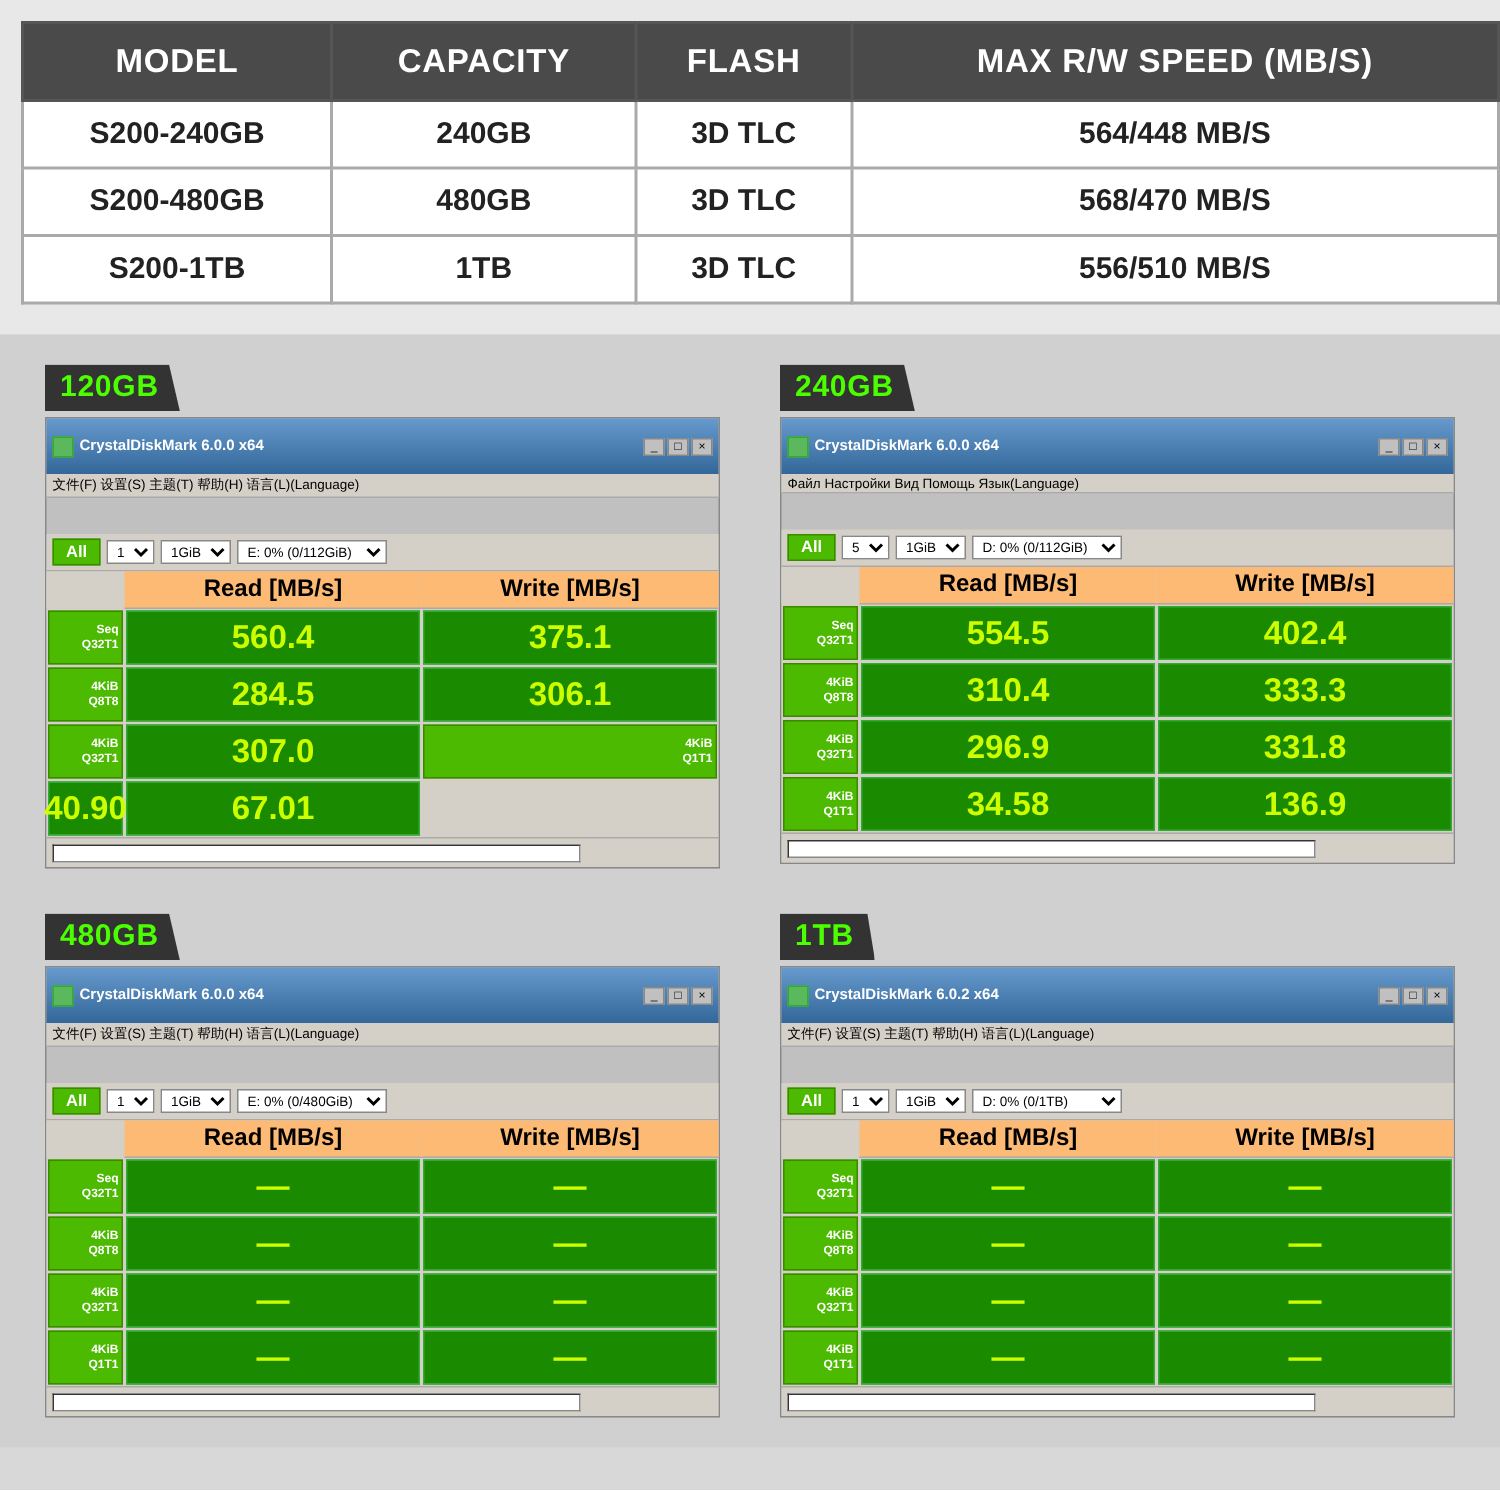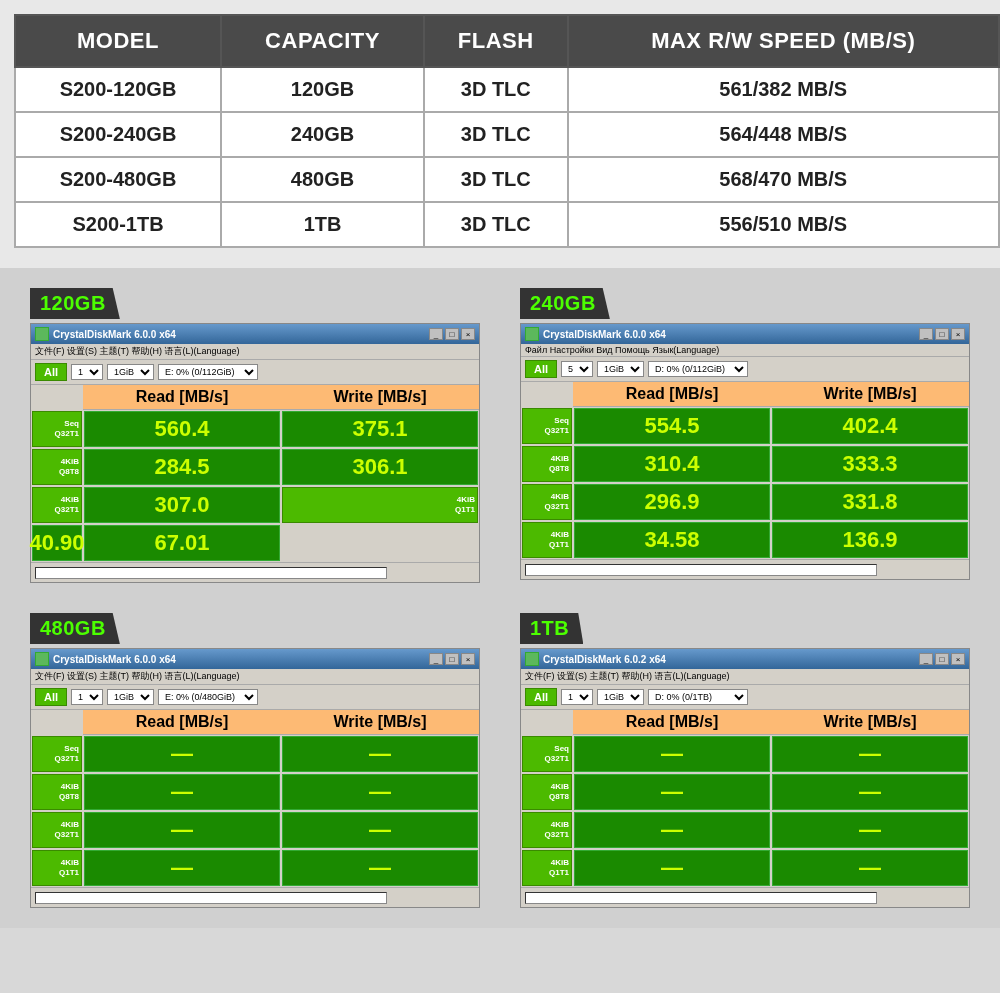--- a/index.html
+++ b/index.html
@@ -78,21 +78,21 @@
       background: #c0c0c0;
       width: 100%;
     }
 
     .cdm-titlebar {
       background: linear-gradient(to bottom, #6699cc, #336699);
       display: flex;
       align-items: center;
       justify-content: space-between;
       padding: 2px 4px;
-      height: 20px;
+      height: 37px;
     }
     .cdm-titlebar-left {
       display: flex;
       align-items: center;
       gap: 4px;
     }
     .cdm-icon {
       width: 14px;
       height: 14px;
       background: #5cb85c;
@@ -127,20 +127,21 @@
       border-bottom: 1px solid #aaa;
     }
 
     .cdm-toolbar {
       background: #d4d0c8;
       padding: 3px 4px;
       display: flex;
       align-items: center;
       gap: 4px;
       border-bottom: 1px solid #aaa;
+      margin-top: 24px;
     }
     .cdm-all-btn {
       background: #4cba00;
       color: #fff;
       font-weight: bold;
       font-size: 11px;
       padding: 2px 8px;
       border: 1px solid #3a8a00;
       cursor: pointer;
     }
@@ -220,26 +221,20 @@
   <table class="specs-table">
     <thead>
       <tr>
         <th>MODEL</th>
         <th>CAPACITY</th>
         <th>FLASH</th>
         <th>MAX R/W SPEED (MB/S)</th>
       </tr>
     </thead>
     <tbody id="specs-tbody">
-    <tr>
-    <td>S200-120GB</td>
-    <td>120GB</td>
-    <td>3D TLC</td>
-    <td>561/382 MB/S</td>
-  </tr>
         <tr>
     <td>S200-240GB</td>
     <td>240GB</td>
     <td>3D TLC</td>
     <td>564/448 MB/S</td>
   </tr>
         <tr>
     <td>S200-480GB</td>
     <td>480GB</td>
     <td>3D TLC</td>

